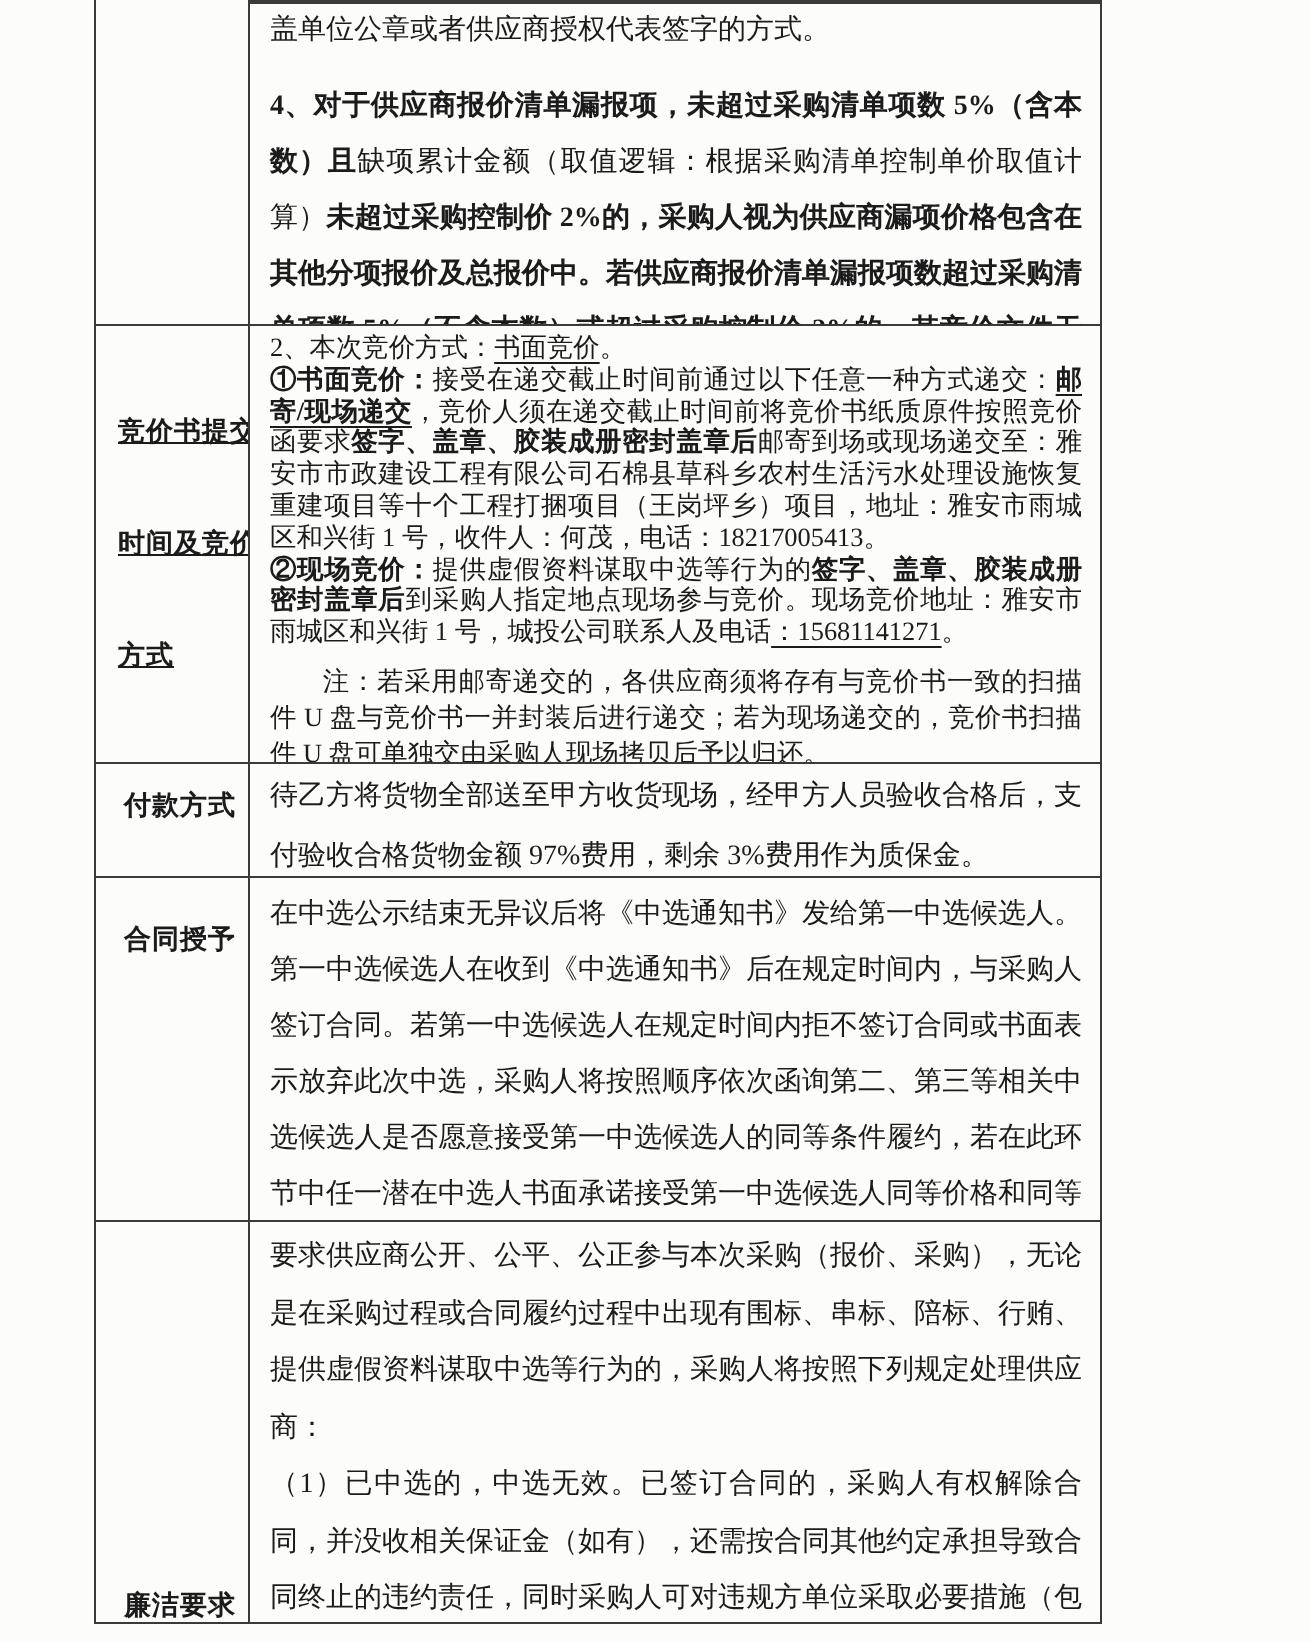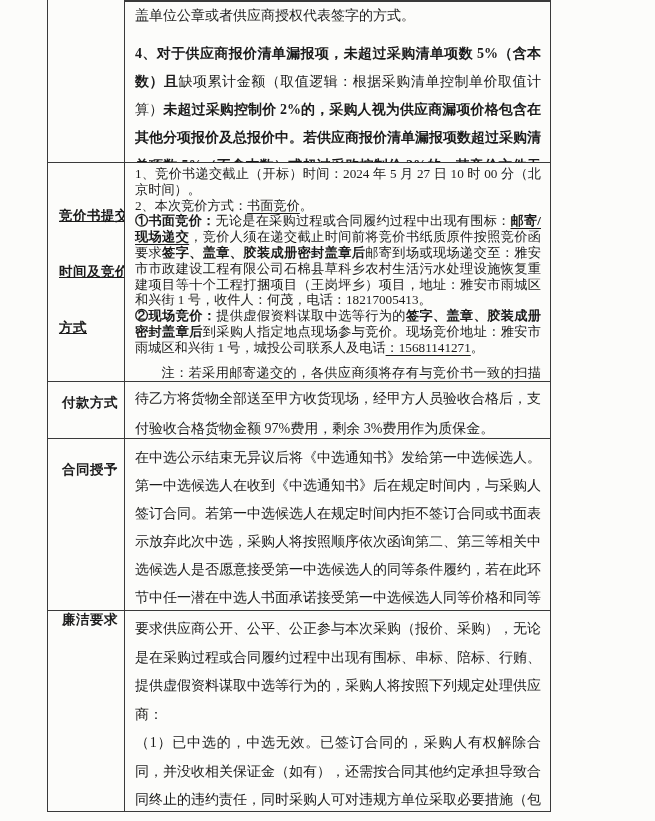--- a/index.html
+++ b/index.html
@@ -54,21 +54,21 @@
     display:flex; flex-direction:column;
     padding-left:11px;
     letter-spacing:0.5px;
     overflow:hidden;
   }
   .hline{white-space:nowrap;}
   
   .trow:nth-of-type(2) .hcell{justify-content:center; gap:38px;text-decoration:underline;}
   .trow:nth-of-type(3) .hcell{justify-content:flex-start; padding-top:12px; padding-left:14px;}
   .trow:nth-of-type(4) .hcell{justify-content:flex-start; padding-top:22px; padding-left:14px;}
-  .trow:nth-of-type(5) .hcell{justify-content:flex-start; padding-left:14px;}
+  .trow:nth-of-type(5) .hcell{justify-content:flex-end; padding-left:14px;}
 
   .ccell{
     flex:1;
     box-sizing:border-box;
     overflow:hidden;
     text-align:justify;
     padding:2px 9px 0 10px;
   }
   .ccell p{margin:0;}
   
@@ -97,23 +97,22 @@
           <p class="gap "><span class="b ">4、对于供应商报价清单漏报项，未超过采购清单项数 5%（含本数）且</span><span class="">缺项累计金额（取值逻辑：根据采购清单控制单价取值计算）</span><span class="b ">未超过采购控制价 2%的，采购人视为供应商漏项价格包含在其他分项报价及总报价中。若供应商报价清单漏报项数超过采购清单项数 5%（不含本数）或超过采购控制价 2%的，其竞价文件无效。</span></p>
         </div>
       </div>
       <div class="trow dense">
         <div class="hcell">
           <div class="hline">竞价书提交</div>
           <div class="hline">时间及竞价</div>
           <div class="hline">方式</div>
         </div>
         <div class="ccell">
-          <p class=""><span class="">1、竞价书递交截止（开标）时间：2024 年 5 月 27 日 10 时 00 分（北京时间）。</span></p>
           <p class=""><span class="">2、本次竞价方式：</span><span class="u">书面竞价</span><span class="">。</span></p>
-          <p class=""><span class="b ">①书面竞价：</span><span class="">无论是在采购过程或合同履约过程中出现有围标：</span><span class="b u">邮寄/现场递交</span><span class="">，竞价人须在递交截止时间前将竞价书纸质原件按照竞价函要求</span><span class="b ">签字、盖章、胶装成册密封盖章后</span><span class="">邮寄到场或现场递交至：雅安市市政建设工程有限公司石棉县草科乡农村生活污水处理设施恢复重建项目等十个工程打捆项目（王岗坪乡）项目，地址：雅安市雨城区和兴街 1 号，收件人：何茂，电话：18217005413。</span></p>
+          <p class=""><span class="b ">①书面竞价：</span><span class="">接受在递交截止时间前通过以下任意一种方式递交：</span><span class="b u">邮寄/现场递交</span><span class="">，竞价人须在递交截止时间前将竞价书纸质原件按照竞价函要求</span><span class="b ">签字、盖章、胶装成册密封盖章后</span><span class="">邮寄到场或现场递交至：雅安市市政建设工程有限公司石棉县草科乡农村生活污水处理设施恢复重建项目等十个工程打捆项目（王岗坪乡）项目，地址：雅安市雨城区和兴街 1 号，收件人：何茂，电话：18217005413。</span></p>
           <p class=""><span class="b ">②现场竞价：</span><span class="">提供虚假资料谋取中选等行为的</span><span class="b ">签字、盖章、胶装成册密封盖章后</span><span class="">到采购人指定地点现场参与竞价。现场竞价地址：雅安市雨城区和兴街 1 号，城投公司联系人及电话</span><span class="u">：15681141271</span><span class="">。</span></p>
           <p class="note"><span class="">注：若采用邮寄递交的，各供应商须将存有与竞价书一致的扫描件 U 盘与竞价书一并封装后进行递交；若为现场递交的，竞价书扫描件 U 盘可单独交由采购人现场拷贝后予以归还。</span></p>
         </div>
       </div>
       <div class="trow wide">
         <div class="hcell">
           <div class="hline">付款方式</div>
         </div>
         <div class="ccell">
           <p class=""><span class="">待乙方将货物全部送至甲方收货现场，经甲方人员验收合格后，支付验收合格货物金额 97%费用，剩余 3%费用作为质保金。</span></p>

